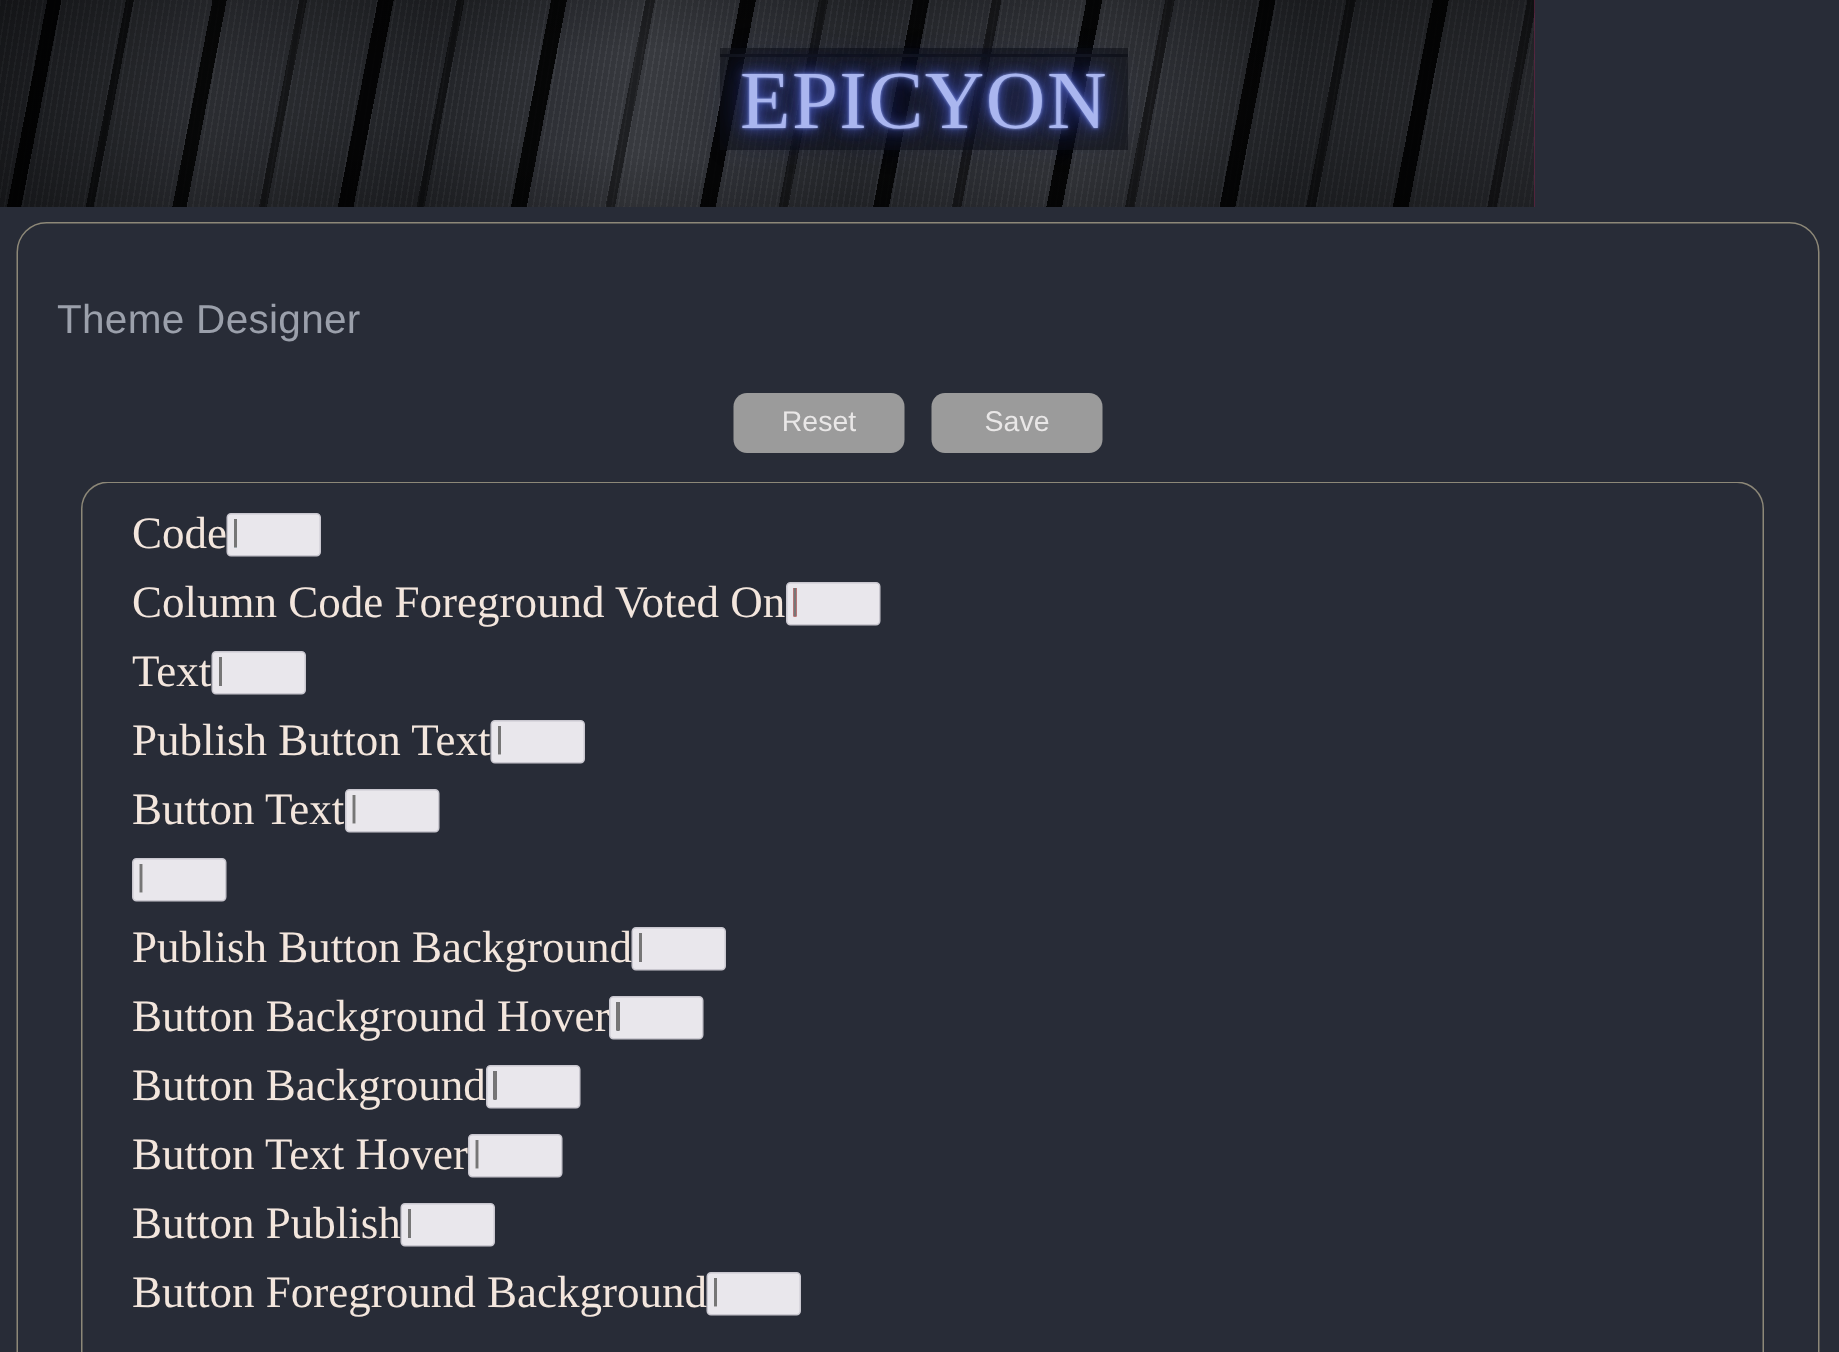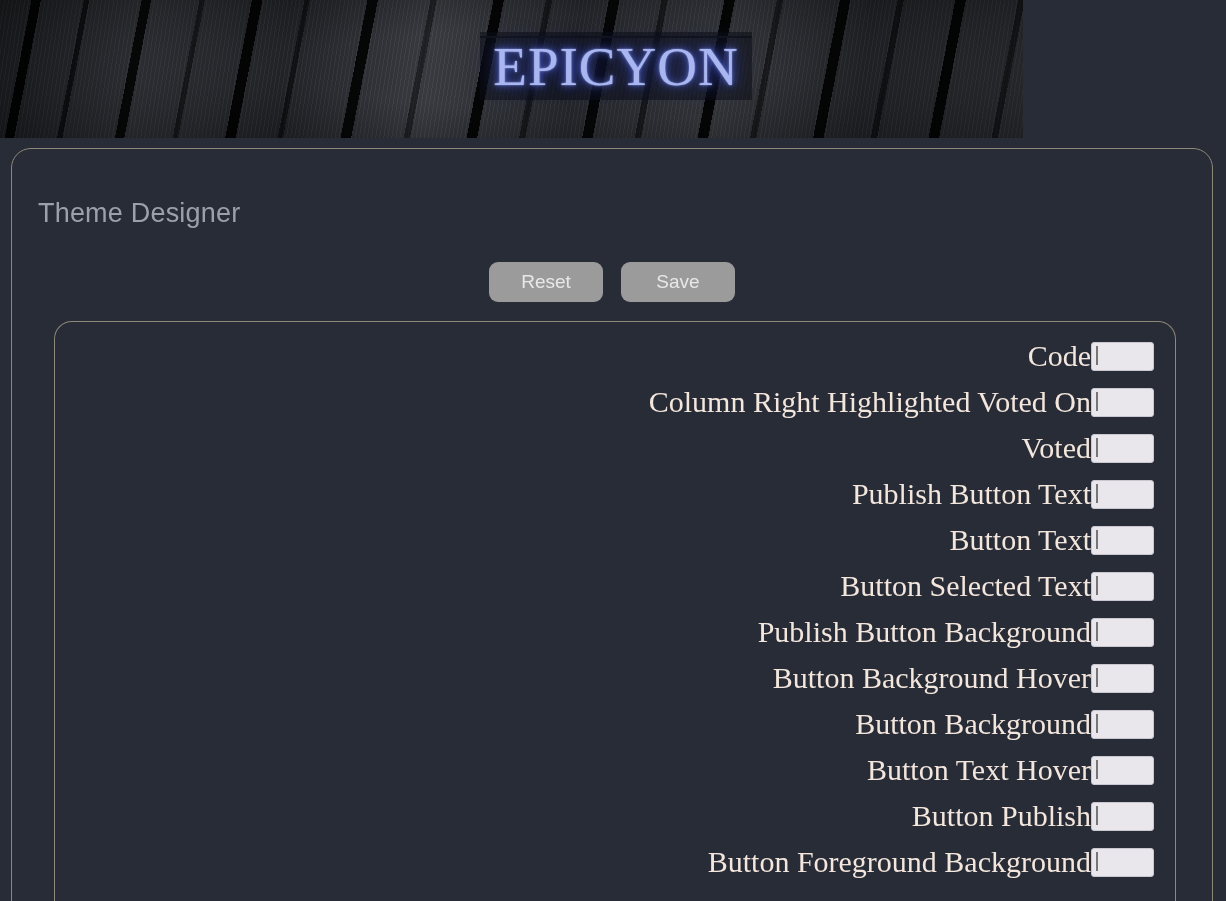--- a/index.html
+++ b/index.html
@@ -162,21 +162,21 @@
   .rows {
     position: absolute;
     left: 0;
     top: 11px;
     right: 0;
   }
   .row {
     height: 46px;
     display: flex;
     align-items: center;
-    justify-content: flex-end;
+    justify-content: flex-start;
     padding: 0 21px 0 33px;
   }
   .row-label {
     font-family: "Liberation Serif", serif;
     font-size: 30px;
     color: #f3e6dd;
     line-height: 1;
     white-space: nowrap;
   }
   .swatch {
@@ -218,37 +218,36 @@
     <button class="tbtn">Save</button>
   </div>
 
   <div class="inner-panel">
     <div class="rows" id="rows">
         <div class="row">
           <span class="row-label">Code</span>
           <span class="swatch"><span class="swatch-fill" style="background: rgb(173, 216, 230);"></span></span>
         </div>
         <div class="row">
-          <span class="row-label">Column Right Highlighted Voted On</span>
+          <span class="row-label">Column Code Foreground Voted On</span>
           <span class="swatch"><span class="swatch-fill" style="background: rgb(255, 0, 0);"></span></span>
         </div>
         <div class="row">
-          <span class="row-label">Voted</span>
+          <span class="row-label">Text</span>
           <span class="swatch"><span class="swatch-fill" style="background: rgb(0, 0, 0);"></span></span>
         </div>
         <div class="row">
           <span class="row-label">Publish Button Text</span>
           <span class="swatch"><span class="swatch-fill" style="background: rgb(255, 255, 255);"></span></span>
         </div>
         <div class="row">
           <span class="row-label">Button Text</span>
           <span class="swatch"><span class="swatch-fill" style="background: rgb(255, 255, 255);"></span></span>
         </div>
         <div class="row">
-          <span class="row-label">Button Selected Text</span>
           <span class="swatch"><span class="swatch-fill" style="background: rgb(255, 255, 255);"></span></span>
         </div>
         <div class="row">
           <span class="row-label">Publish Button Background</span>
           <span class="swatch"><span class="swatch-fill" style="background: rgb(0, 0, 0);"></span></span>
         </div>
         <div class="row">
           <span class="row-label">Button Background Hover</span>
           <span class="swatch"><span class="swatch-fill" style="background: rgb(0, 0, 0);"></span></span>
         </div>

